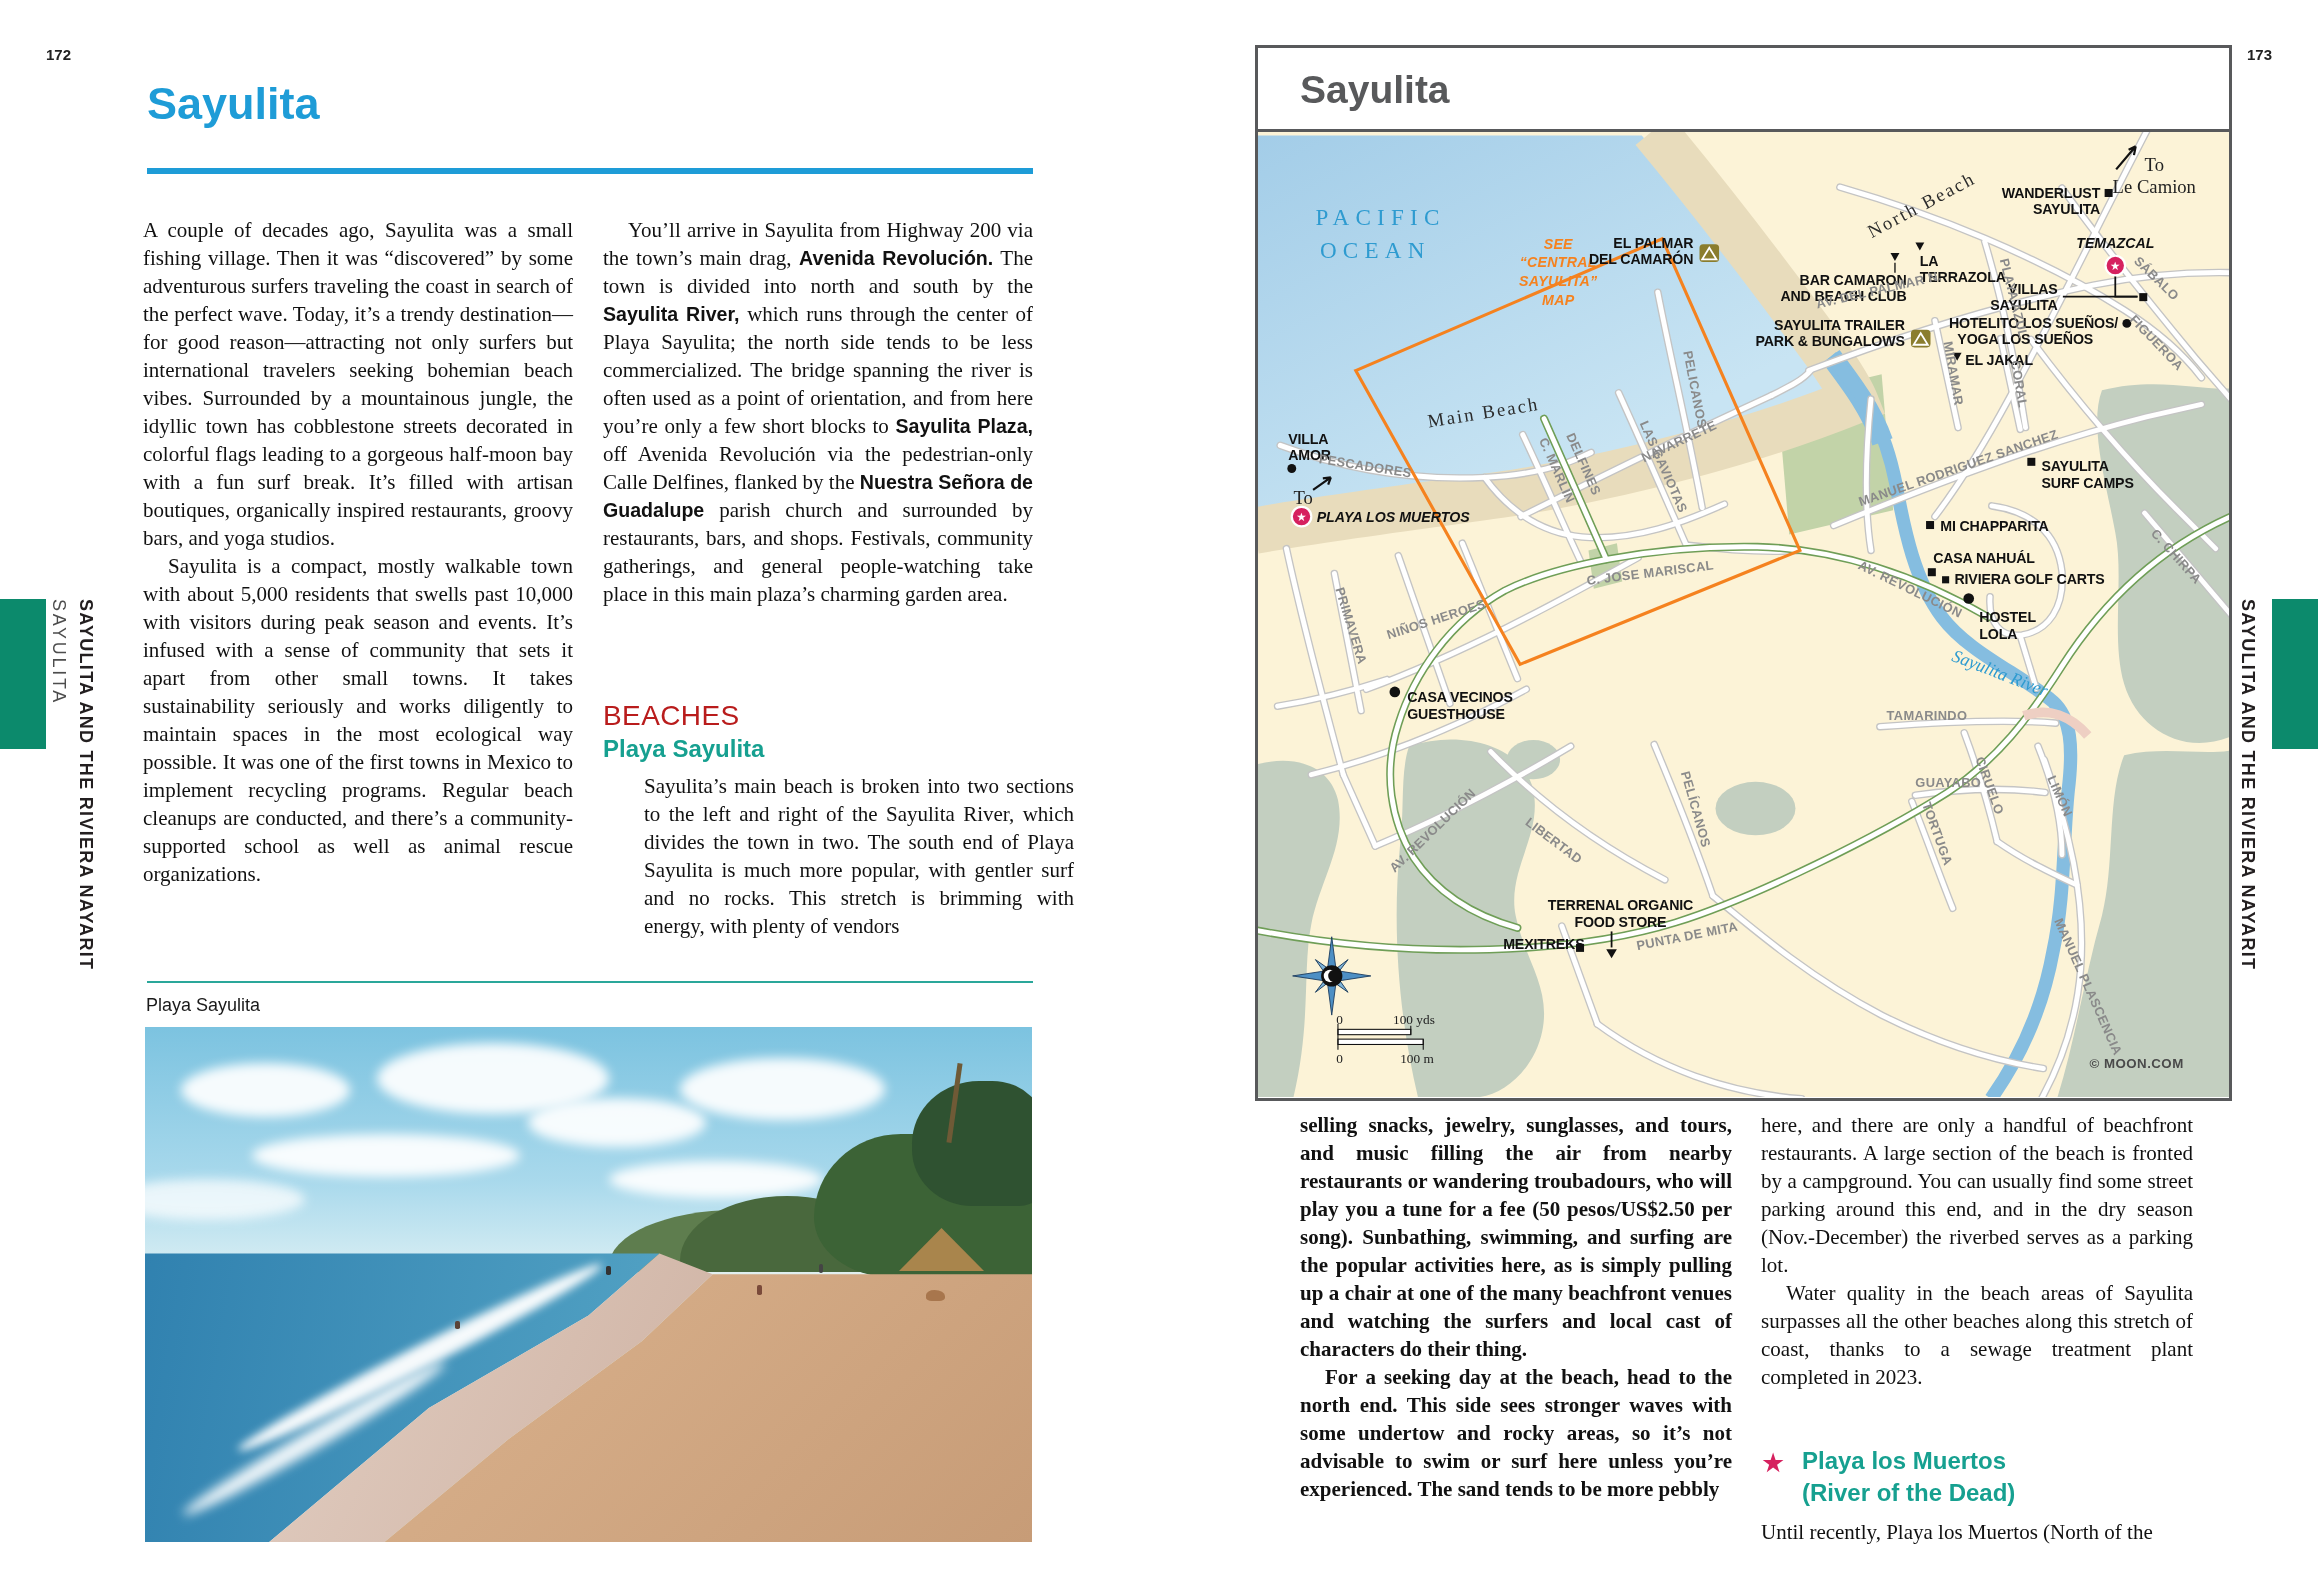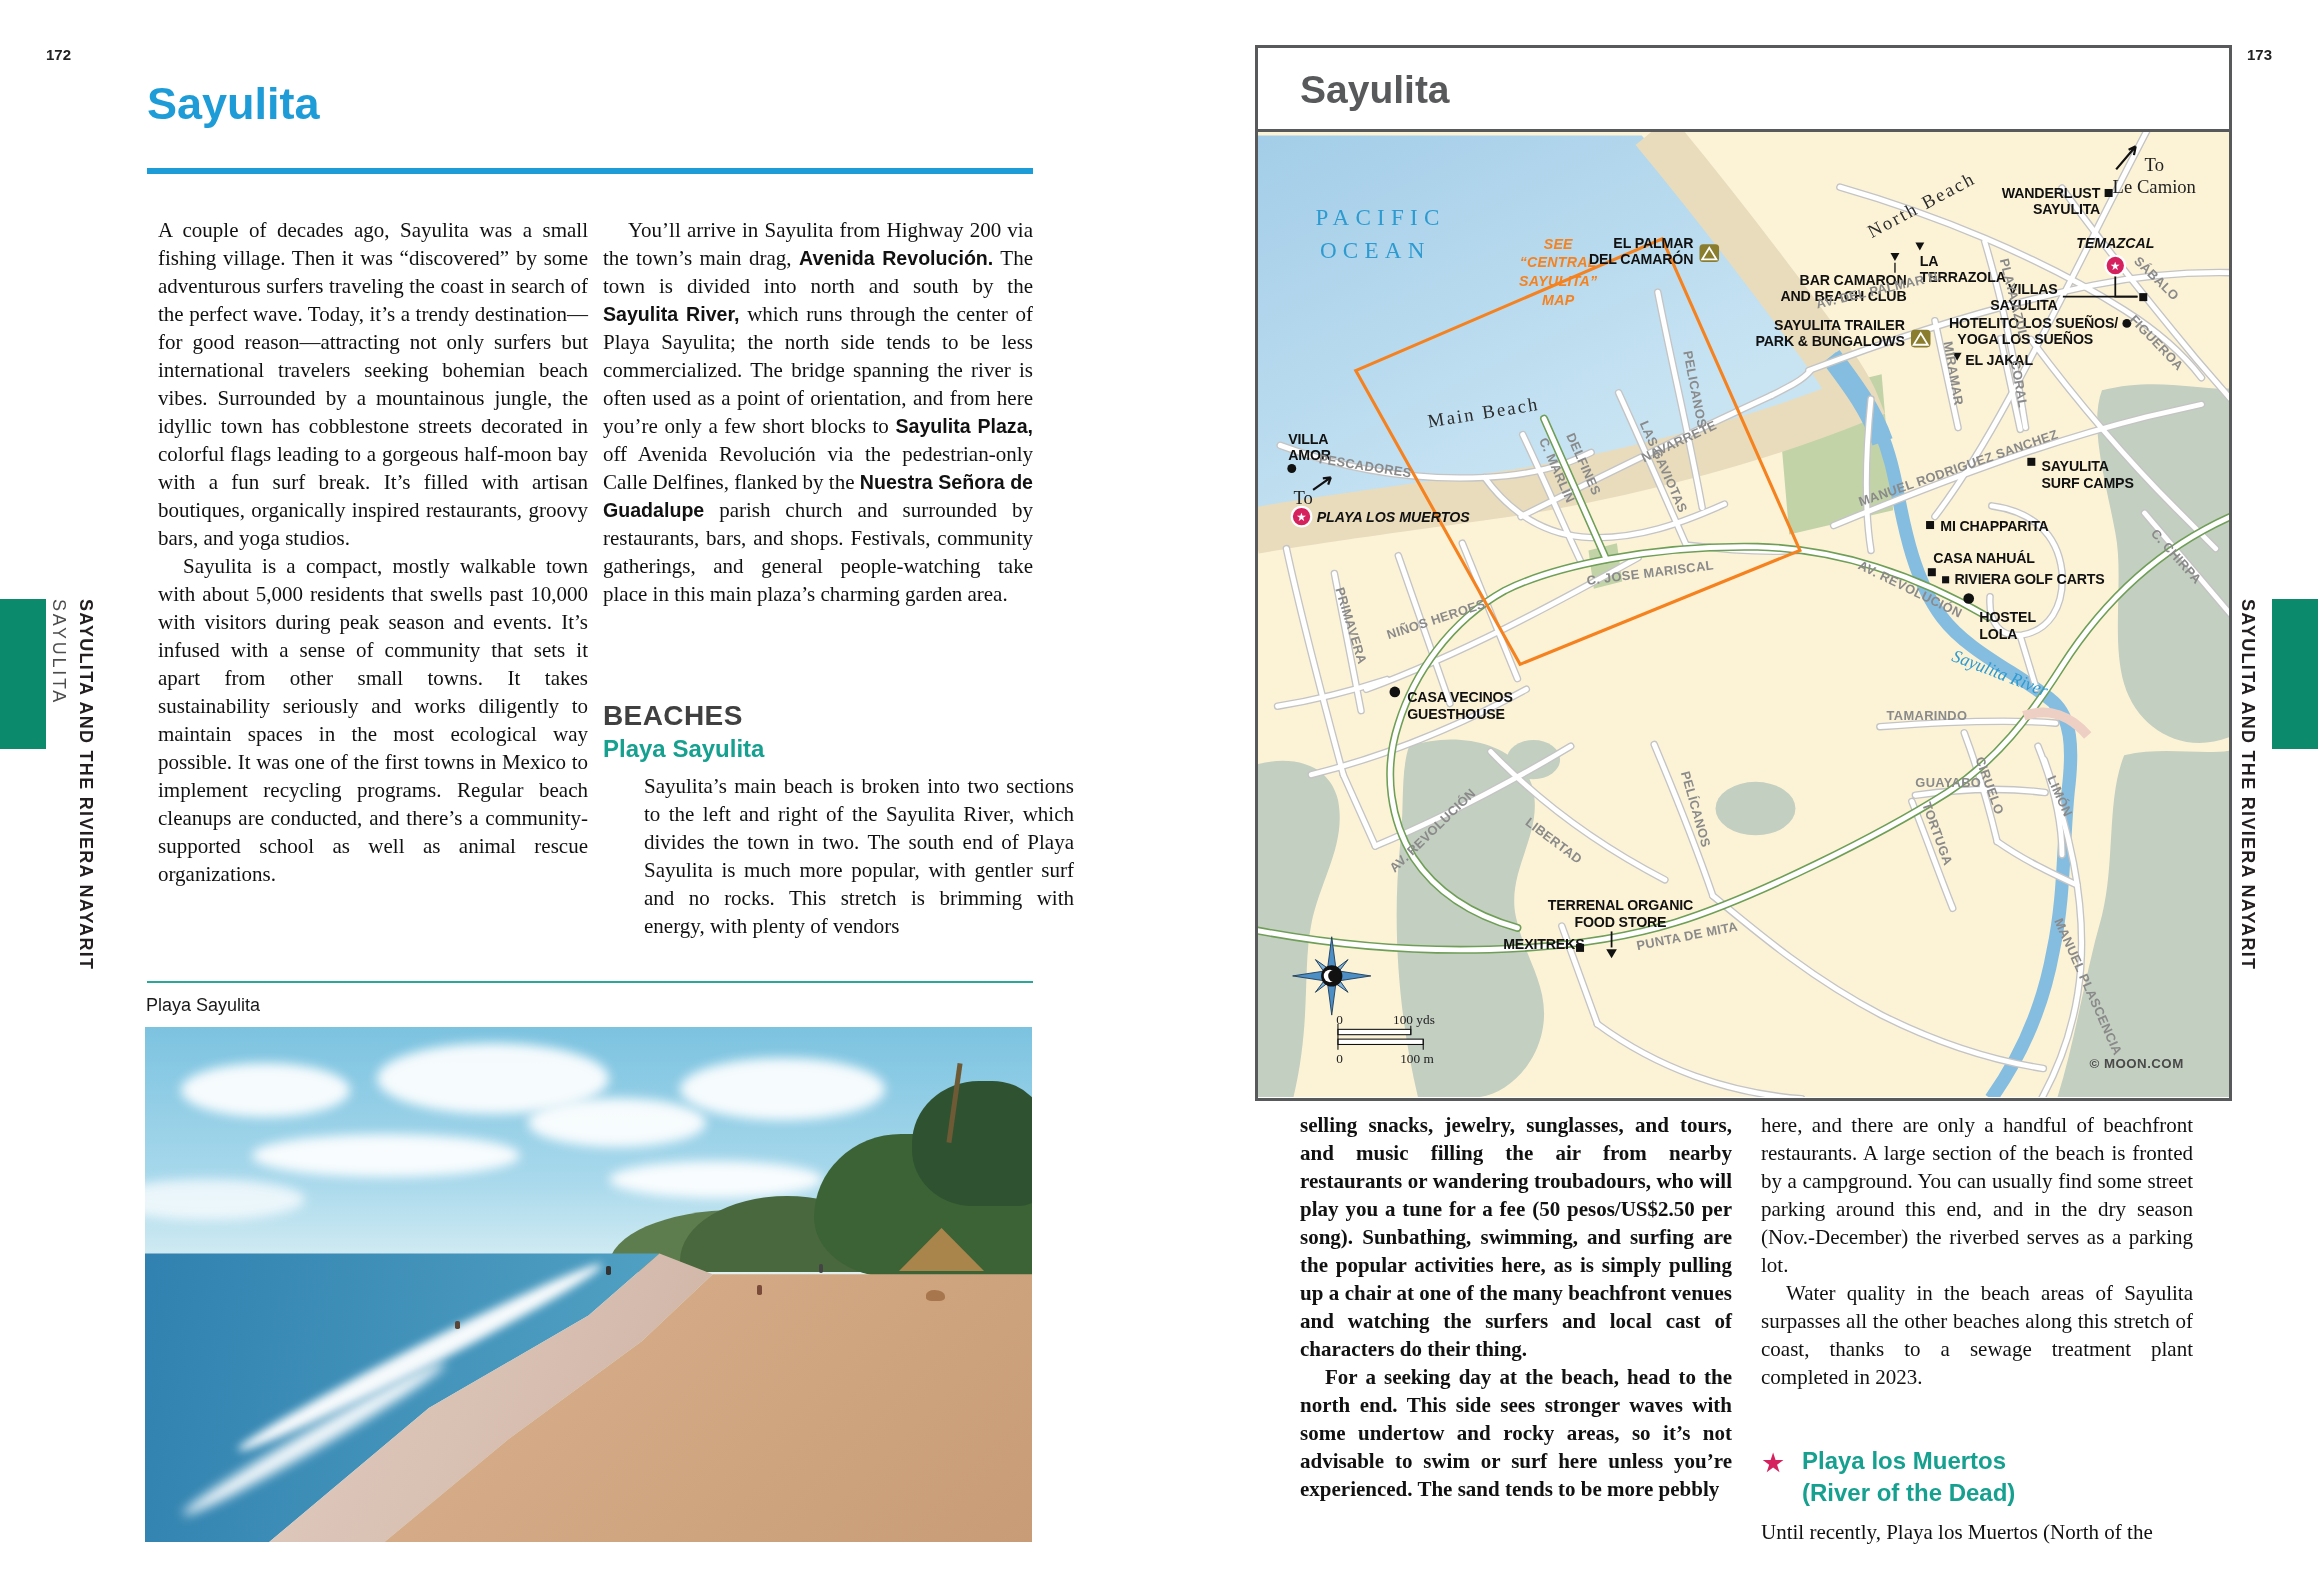--- a/index.html
+++ b/index.html
@@ -12,21 +12,21 @@
   .vtext{writing-mode:vertical-rl;text-orientation:mixed;white-space:nowrap;}
   .tab-bold{font-weight:bold;font-size:18px;letter-spacing:1.3px;color:#231f20;}
   .tab-light{font-size:18px;font-weight:400;letter-spacing:2.7px;color:#4d4d4d;}
   
   .title{font-size:45px;font-weight:bold;color:#1e9cd7;letter-spacing:0;}
   .title-rule{background:#1e9cd7;height:6.2px;}
   .body-col{font-family:"Liberation Serif",serif;font-size:21px;line-height:28px;
             text-align:justify;color:#111;}
   .body-col p{margin:0;}
   .body-col p.ind{text-indent:25px;}
-  .h-beaches{font-size:28px;font-weight:bold;color:#404040;letter-spacing:0.4px;}
+  .h-beaches{font-size:28px;font-weight:normal;color:#b91c1c;letter-spacing:0.4px;}
   .h-teal{font-size:24px;font-weight:bold;color:#16a090;}
   .teal-rule{background:#2aa79a;height:2.2px;}
   .caption{font-size:18px;color:#1a1a1a;}
   
   #photo{overflow:hidden;background:linear-gradient(180deg,#7cc3e0 0%,#a9d9ec 30%,#cfeaf2 44%,#e2f0ef 48%);}
   .cloud{position:absolute;background:rgba(255,255,255,.92);border-radius:50%;filter:blur(5.4px);}
   .ph{position:absolute;}
   
   #map-frame{border:3.6px solid #58595b;background:#fff;}
   #map-titlebar{height:81px;border-bottom:3.6px solid #58595b;background:#fff;}
@@ -58,21 +58,21 @@
   <div class="abs vtext tab-light" style="left:48px;top:599px;">SAYULITA</div>
   <div class="abs vtext tab-bold" style="left:75px;top:599px;">SAYULITA AND THE RIVIERA NAYARIT</div>
 
   <div class="abs tab-green" style="left:2272px;top:599px;width:46px;height:150px;"></div>
   <div class="abs vtext tab-light" style="left:2210px;top:599px;">SAYULITA</div>
   <div class="abs vtext tab-bold" style="left:2237px;top:599px;">SAYULITA AND THE RIVIERA NAYARIT</div>
 
   <div class="abs title" style="left:147px;top:78px;">Sayulita</div>
   <div class="abs title-rule" style="left:147px;top:168px;width:886px;"></div>
 
-  <div class="abs body-col" style="left:158px;top:216px;width:430px;height:687px;">
+  <div class="abs body-col" style="left:143px;top:216px;width:430px;height:687px;">
     <p>A couple of decades ago, Sayulita was a small fishing village. Then it was “discovered” by some adventurous surfers traveling the coast in search of the perfect wave. Today, it’s a trendy destination—for good reason—attracting not only surfers but international travelers seeking bohemian beach vibes. Surrounded by a mountainous jungle, the idyllic town has cobblestone streets decorated in colorful flags leading to a gorgeous half-moon bay with a fun surf break. It’s filled with artisan boutiques, organically inspired restaurants, groovy bars, and yoga studios.</p>
     <p class="ind">Sayulita is a compact, mostly walkable town with about 5,000 residents that swells past 10,000 with visitors during peak season and events. It’s infused with a sense of community that sets it apart from other small towns. It takes sustainability seriously and works diligently to maintain spaces in the most ecological way possible. It was one of the first towns in Mexico to implement recycling programs. Regular beach cleanups are conducted, and there’s a community-supported school as well as animal rescue organizations.</p>
   </div>
 
   <div class="abs body-col" style="left:603px;top:216px;width:430px;height:464px;">
     <p class="ind"><span>You’ll arrive in Sayulita from Highway 200 via the town’s main drag, </span><b style="font-family:'Liberation Sans',sans-serif;font-size:19.6px;">Avenida Revolución.</b><span> The town is divided into north and south by the </span><b style="font-family:'Liberation Sans',sans-serif;font-size:19.6px;">Sayulita River,</b><span> which runs through the center of Playa Sayulita; the north side tends to be less commercialized. The bridge spanning the river is often used as a point of orientation, and from here you’re only a few short blocks to </span><b style="font-family:'Liberation Sans',sans-serif;font-size:19.6px;">Sayulita Plaza,</b><span> off Avenida Revolución via the pedestrian-only Calle Delfines, flanked by the </span><b style="font-family:'Liberation Sans',sans-serif;font-size:19.6px;">Nuestra Señora de Guadalupe</b><span> parish church and surrounded by restaurants, bars, and shops. Festivals, community gatherings, and general people-watching take place in this main plaza’s charming garden area.</span></p>
   </div>
 
   <div class="abs h-beaches" style="left:603px;top:700px;">BEACHES</div>
   <div class="abs h-teal" style="left:603px;top:735px;">Playa Sayulita</div>

